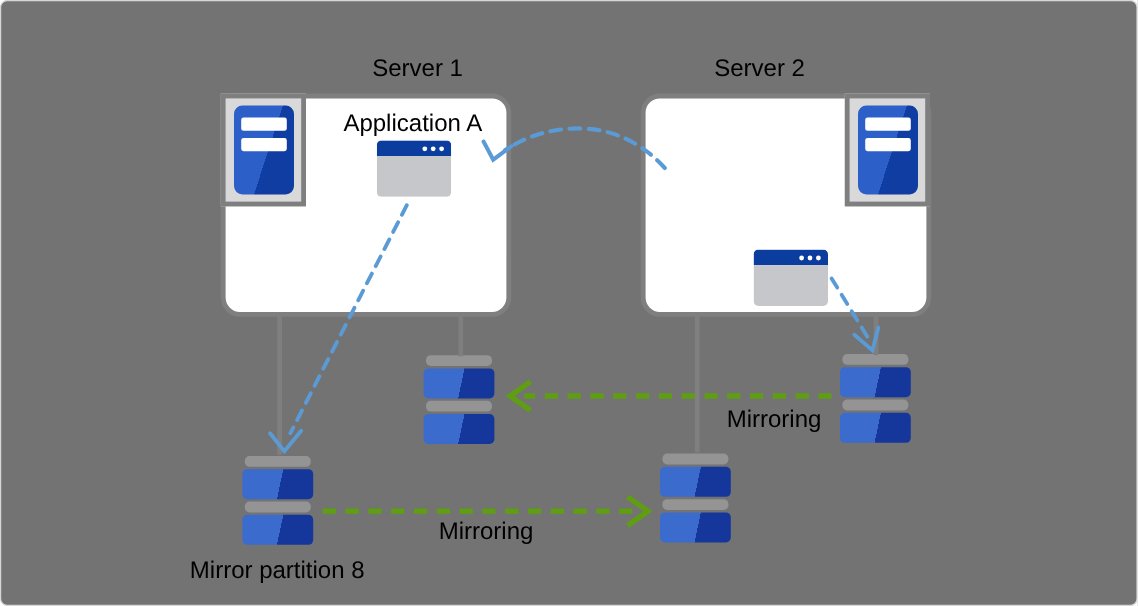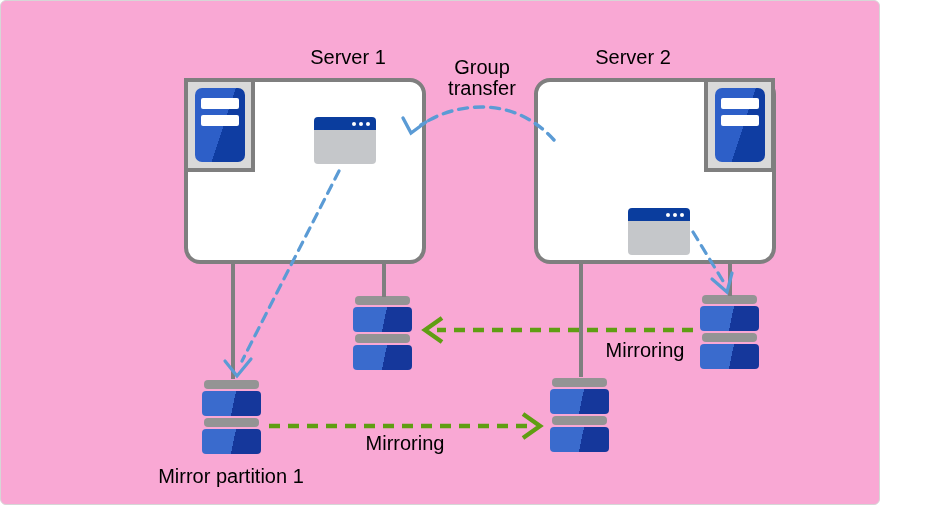--- a/index.html
+++ b/index.html
@@ -1,17 +1,17 @@
 <!DOCTYPE html>
 <html><head>
 <meta charset="utf-8">
 <style>
   html,body{margin:0;padding:0;background:#ffffff;}
   .canvas{
-    position:relative;width:880px;height:505px;background:#f9a8d4;
+    position:relative;width:948px;height:505px;background:#737373;
     border:1px solid #d6d6d6;border-radius:6px;box-sizing:border-box;
     font-family:"Liberation Sans", sans-serif;color:#000;overflow:hidden;padding-left:12px;
   }
   .lbl{position:absolute;font-size:20px;line-height:21px;white-space:nowrap;
        transform:translateX(-50%);text-align:center;}
   .pre{white-space:pre-line;}
 
   
   .server-box{position:absolute;width:242px;height:186px;border:4px solid #7f7f7f;
               border-radius:16px;background:#fff;box-sizing:border-box;}
@@ -107,25 +107,24 @@
   </div>
   <div class="disk d-mp2">
     <div class="cap"></div>
     <div class="platter"></div>
     <div class="cap"></div>
     <div class="platter"></div>
   </div>
 
   <div class="lbl" style="left:347px;top:46px;">Server 1</div>
   <div class="lbl" style="left:632px;top:46px;">Server 2</div>
-  <div class="lbl pre" style="left:481px;top:56px;">Group
-transfer</div>
+  <div class="lbl" style="left:343px;top:92px;">Application A</div>
   <div class="lbl" style="left:644px;top:339px;">Mirroring</div>
   <div class="lbl" style="left:404px;top:432px;">Mirroring</div>
-  <div class="lbl" style="left:230px;top:465px;">Mirror partition 1</div>
+  <div class="lbl" style="left:230px;top:465px;">Mirror partition 8</div>
 
   <svg class="overlay" width="948" height="505" viewBox="0 0 948 505">
 
     <g stroke="#7f7f7f" stroke-width="4">
       <line x1="232" y1="261" x2="232" y2="378"></line>
       <line x1="383" y1="261" x2="383" y2="296"></line>
       <line x1="580" y1="261" x2="580" y2="376"></line>
       <line x1="729" y1="261" x2="729" y2="295"></line>
     </g>
 

